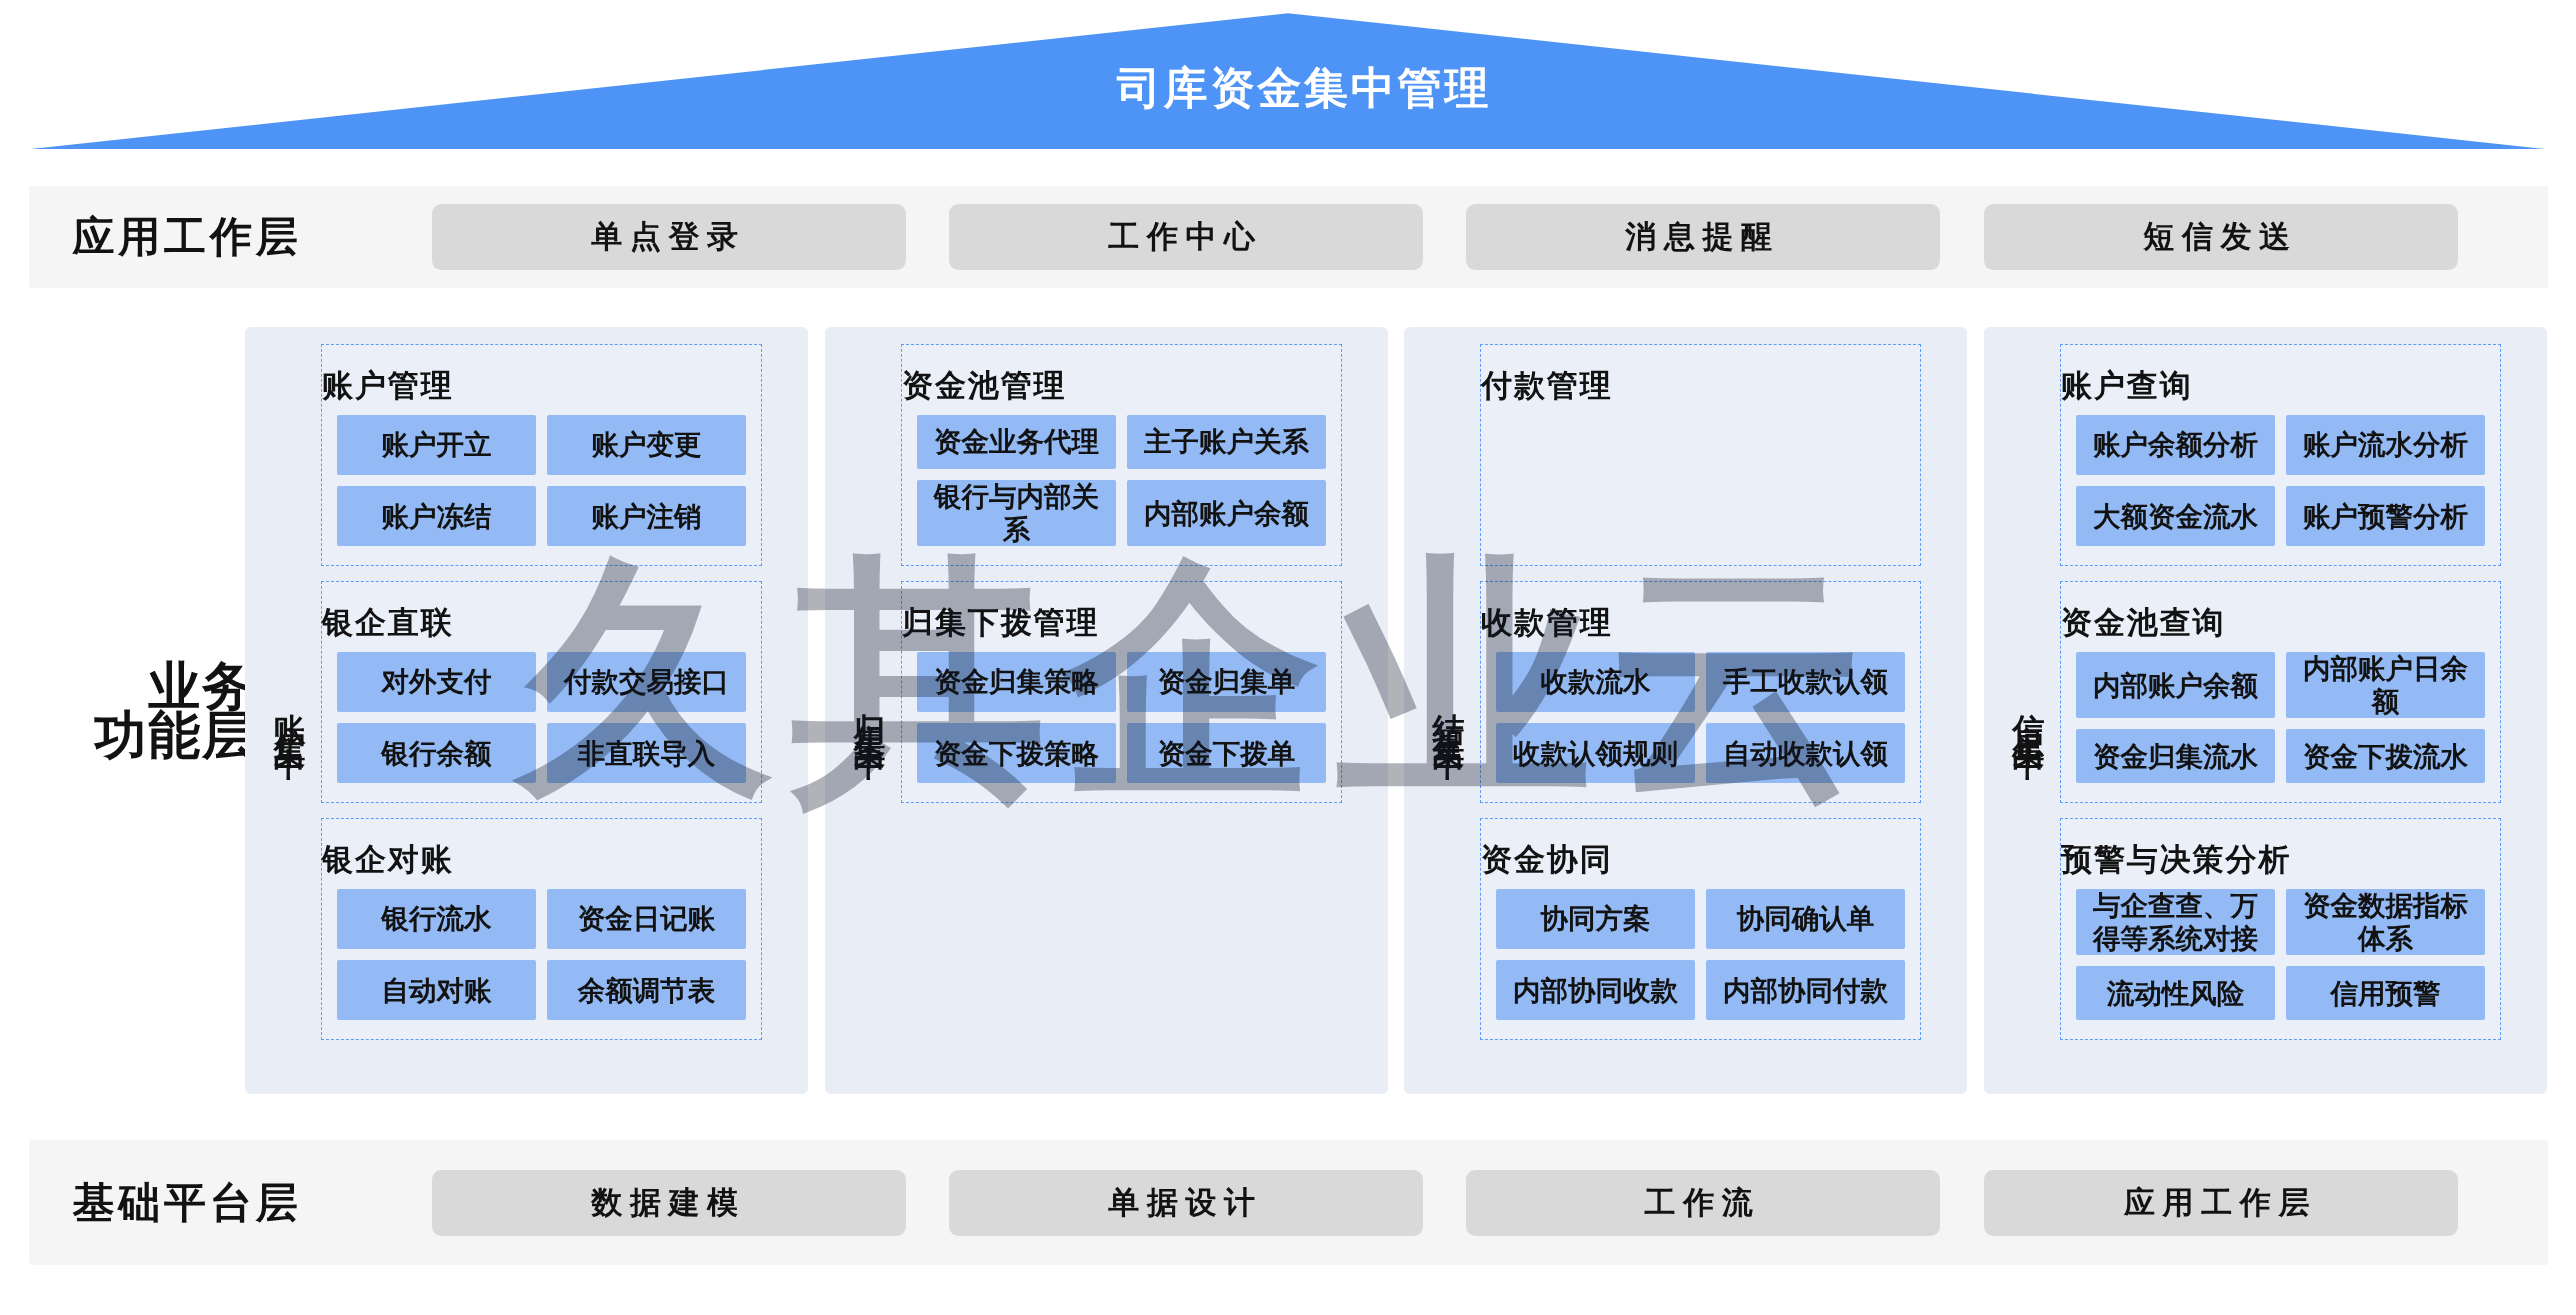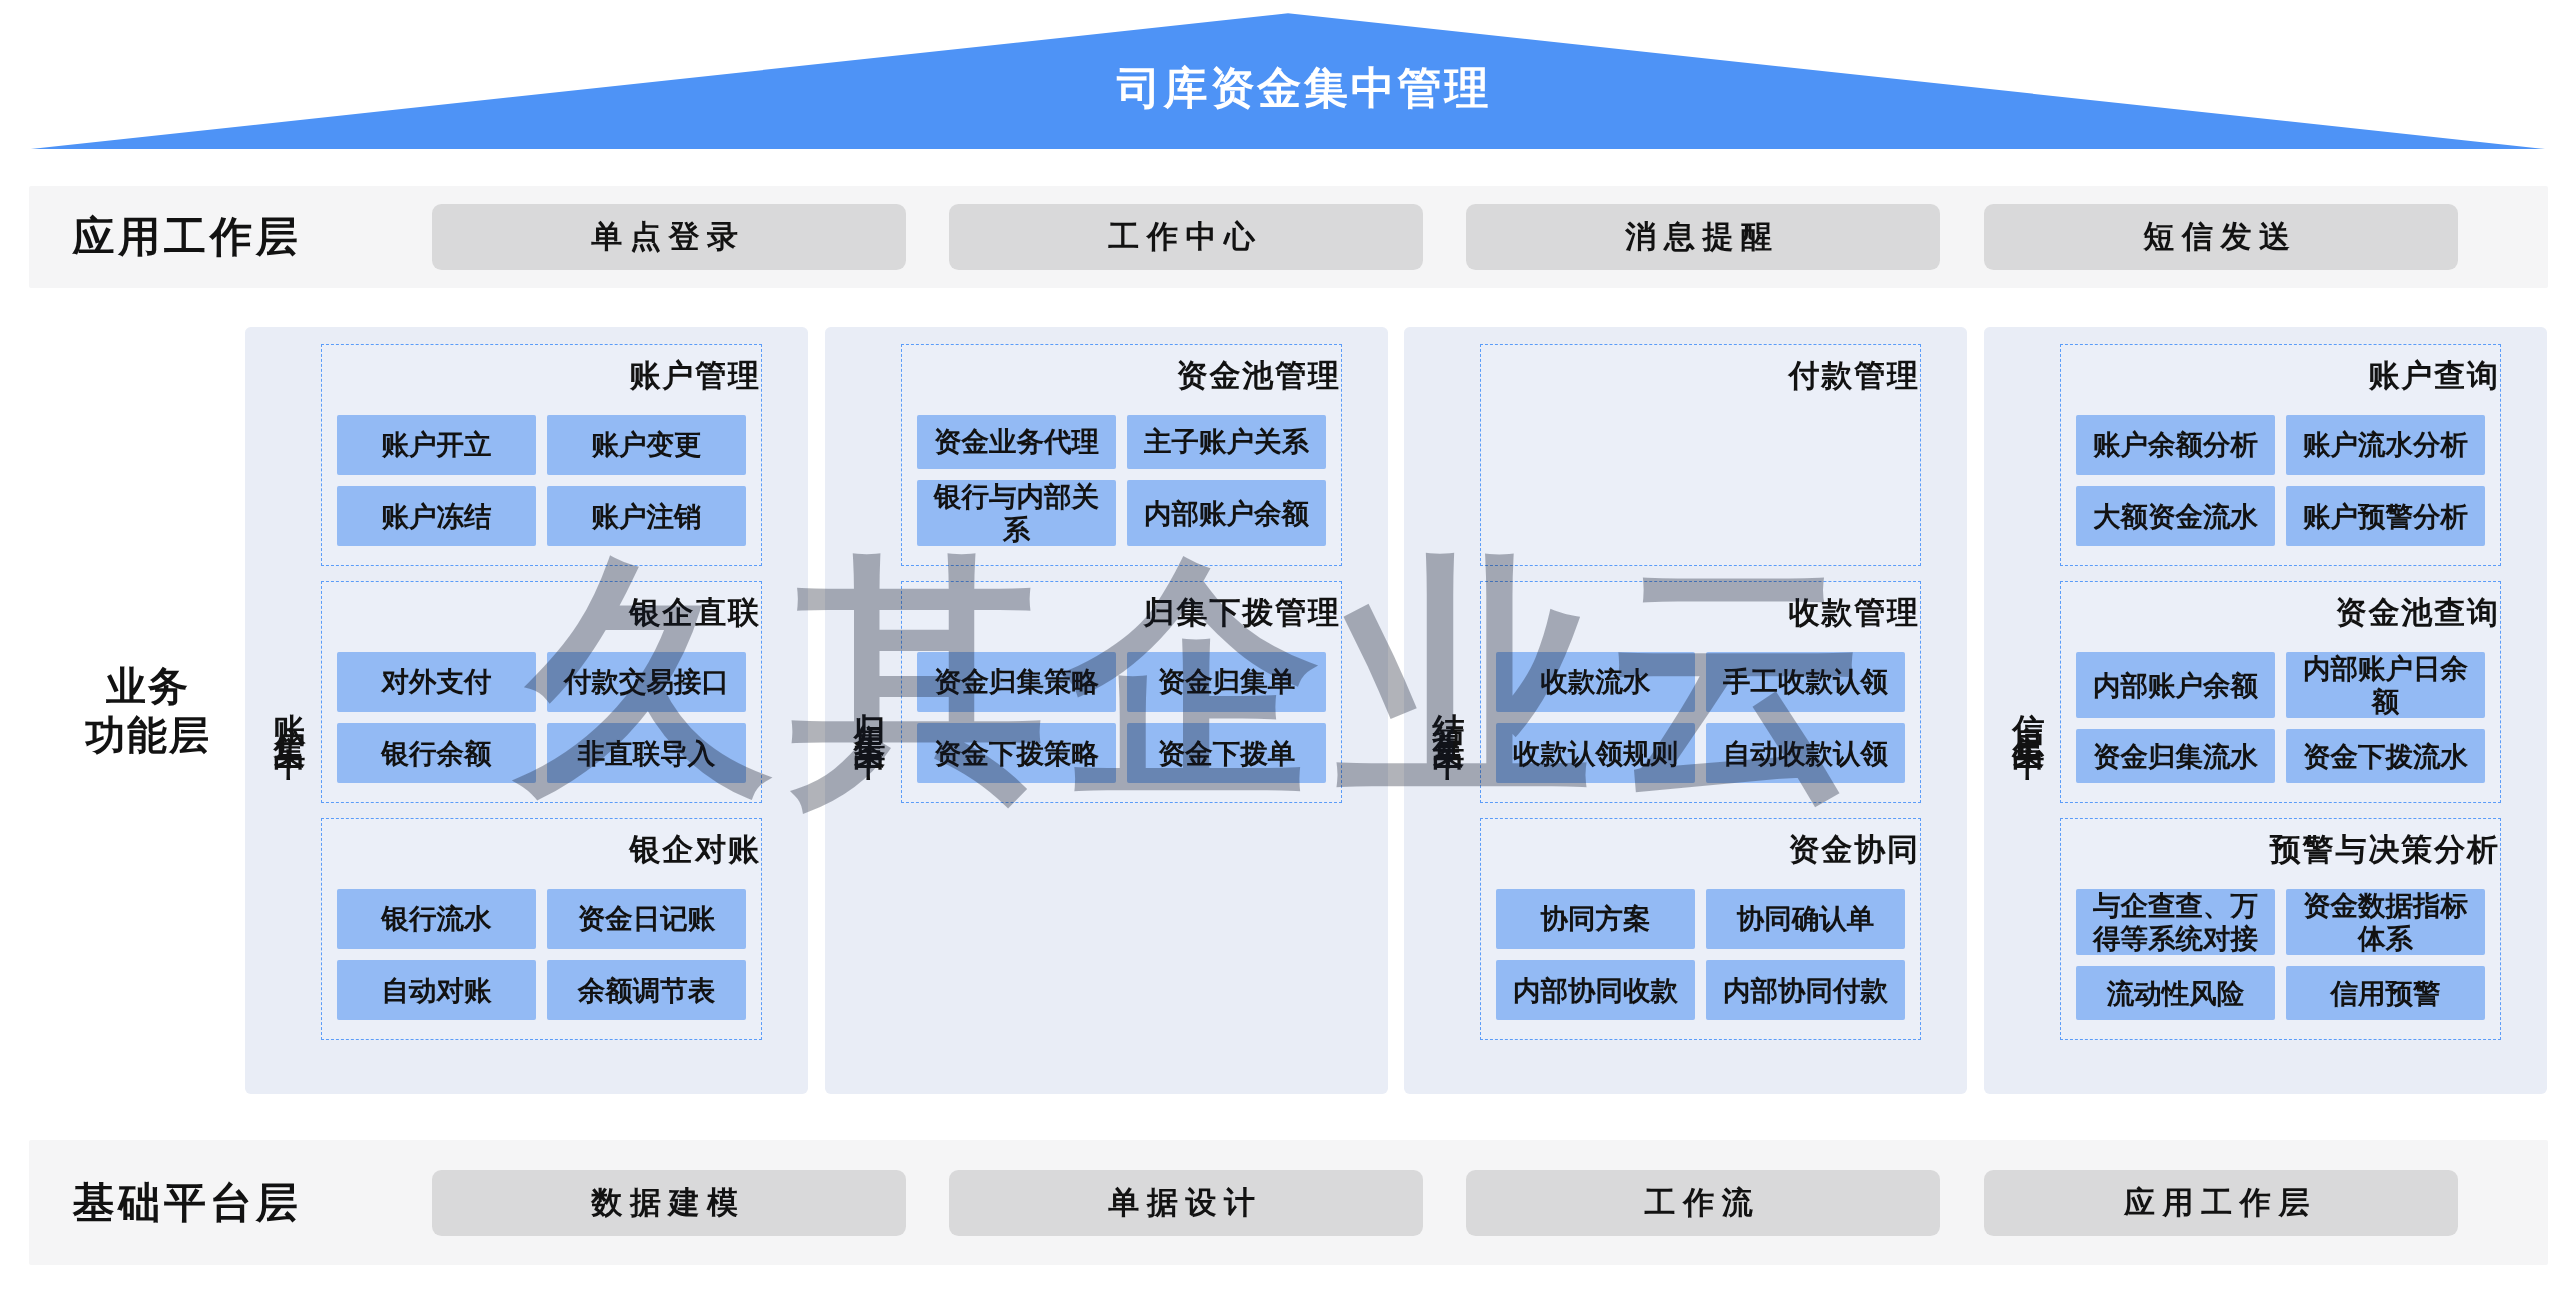--- a/index.html
+++ b/index.html
@@ -16,31 +16,31 @@
   .hrow{position:absolute;left:28.5px;width:2519px;background:#f5f5f6;border-radius:1.9px;}
   .row-app{top:186px;height:102px;}
   .row-platform{top:1140px;height:125px;}
   .hrow-label{position:absolute;left:44px;top:50%;transform:translateY(-50%);
     font-size:42px;font-weight:bold;letter-spacing:3.8px;white-space:nowrap;}
   .hrow-btn{position:absolute;top:50%;transform:translateY(-50%);width:474px;height:66px;
     background:#d9d9da;border-radius:9.5px;display:flex;align-items:center;justify-content:center;
     font-size:31px;font-weight:bold;letter-spacing:7.6px;}
   .hb1{left:403px;} .hb2{left:920px;} .hb3{left:1437px;} .hb4{left:1955px;}
   
-  .biz-label{position:absolute;left:46px;top:662px;width:204px;text-align:center;
-    font-size:40px;font-weight:bold;line-height:49px;letter-spacing:1.9px;}
+  .biz-label{position:absolute;left:52px;top:662px;width:204px;text-align:right;
+    font-size:52px;font-weight:bold;line-height:49px;letter-spacing:1.9px;}
   .col{position:absolute;top:327px;width:563px;height:767px;background:#e9edf6;border-radius:5.7px;}
   .col-1{left:245px;} .col-2{left:825px;} .col-3{left:1404px;} .col-4{left:1984px;}
   .vlabel{position:absolute;left:23px;top:50%;transform:translateY(-50%);
     writing-mode:vertical-rl;text-orientation:upright;
     font-size:32px;font-weight:bold;letter-spacing:11.4px;white-space:nowrap;}
   .grp{position:absolute;left:76px;width:441px;height:222px;box-sizing:border-box;
     border:1.9px dashed #5b9cf8;background:#ebeff8;}
   .g1{top:17px;} .g2{top:254px;} .g3{top:491px;}
-  .grp-title{margin-top:10px;text-align:right;font-size:31px;font-weight:bold;letter-spacing:1.9px;}
+  .grp-title{margin-top:20px;text-align:left;font-size:31px;font-weight:bold;letter-spacing:1.9px;}
   .grp-grid{position:absolute;left:15px;right:15px;top:70px;bottom:19px;
     display:grid;grid-template-columns:1fr 1fr;grid-template-rows:1fr 1fr;gap:11.4px;}
   .cell{background:#93baf4;border-radius:1.9px;display:flex;align-items:center;justify-content:center;
     font-size:27.5px;font-weight:600;text-align:center;line-height:1.2;padding:0 7.6px;}
   
   .watermark{position:absolute;left:1200px;top:683px;transform:translate(-50%,-50%);
     font-size:256px;font-weight:bold;color:#0f172a;opacity:0.32;letter-spacing:17px;
     white-space:nowrap;z-index:5;pointer-events:none;}
 </style>
 </head>

